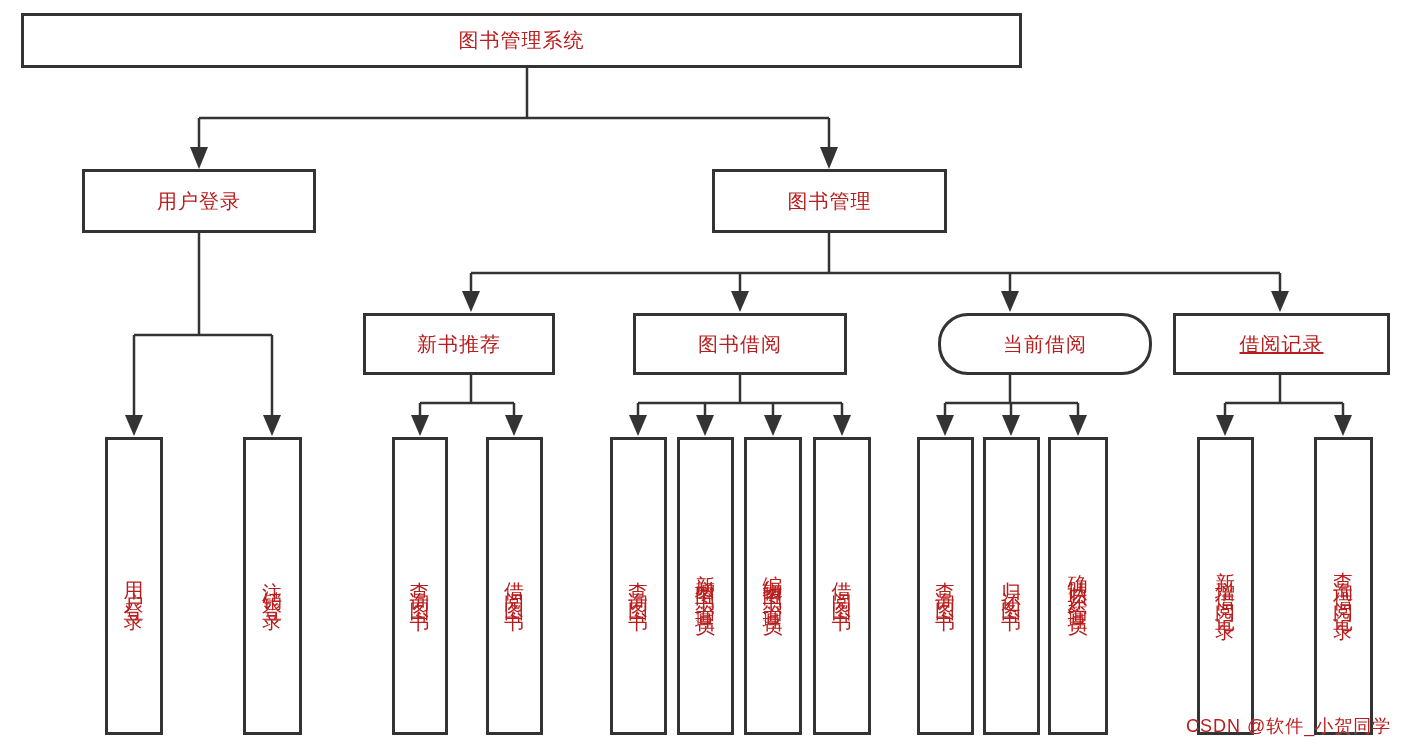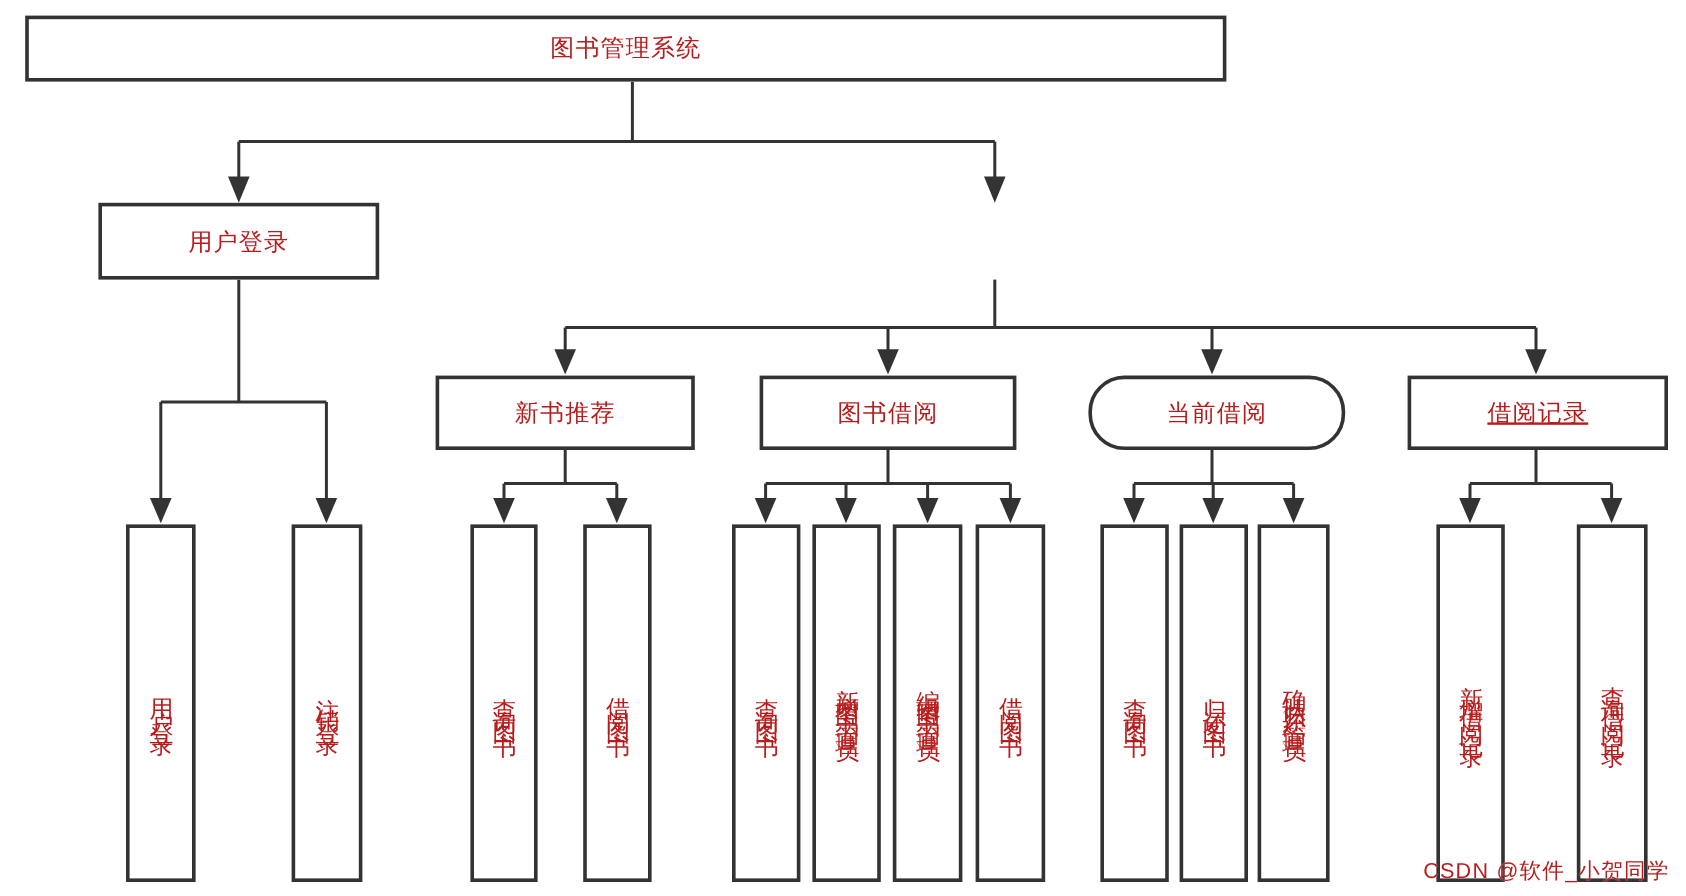--- a/index.html
+++ b/index.html
@@ -124,24 +124,25 @@
       <polygon points="1069,415 1087,415 1078,436"></polygon>
 
       <polygon points="1216,415 1234,415 1225,436"></polygon>
       <polygon points="1334,415 1352,415 1343,436"></polygon>
     </g>
   </svg>
 
   <div class="node root" style="left:21px; top:13px; width:1001px; height:55px;">图书管理系统</div>
 
   <div class="node" style="left:82px; top:169px; width:234px; height:64px;">用户登录</div>
+  <div class="node" style="left:712px; top:169px; width:235px; height:64px;">图书管理</div>
 
-  <div class="node" style="left:363px; top:313px; width:216px; height:62px;">新书推荐</div>
+  <div class="node" style="left:363px; top:313px; width:192px; height:62px;">新书推荐</div>
   <div class="node" style="left:633px; top:313px; width:214px; height:62px;">图书借阅</div>
-  <div class="node" style="left:907px; top:313px; width:214px; height:62px;border-radius:30px;">当前借阅</div>
+  <div class="node" style="left:938px; top:313px; width:214px; height:62px;border-radius:30px;">当前借阅</div>
   <div class="node" style="left:1173px; top:313px; width:217px; height:62px;text-decoration:underline;">借阅记录</div>
 
   <div class="node vnode" style="left:105px; top:437px; width:58px; height:298px;">用户登录</div>
   <div class="node vnode" style="left:243px; top:437px; width:59px; height:298px;">注销登录</div>
 
   <div class="node vnode" style="left:392px; top:437px; width:56px; height:298px;">查询图书</div>
   <div class="node vnode" style="left:486px; top:437px; width:57px; height:298px;">借阅图书</div>
 
   <div class="node vnode" style="left:610px; top:437px; width:57px; height:298px;">查询图书</div>
   <div class="node vnode" style="left:677px; top:437px; width:57px; height:298px; letter-spacing:6px;">新增图书（管理员）</div>

